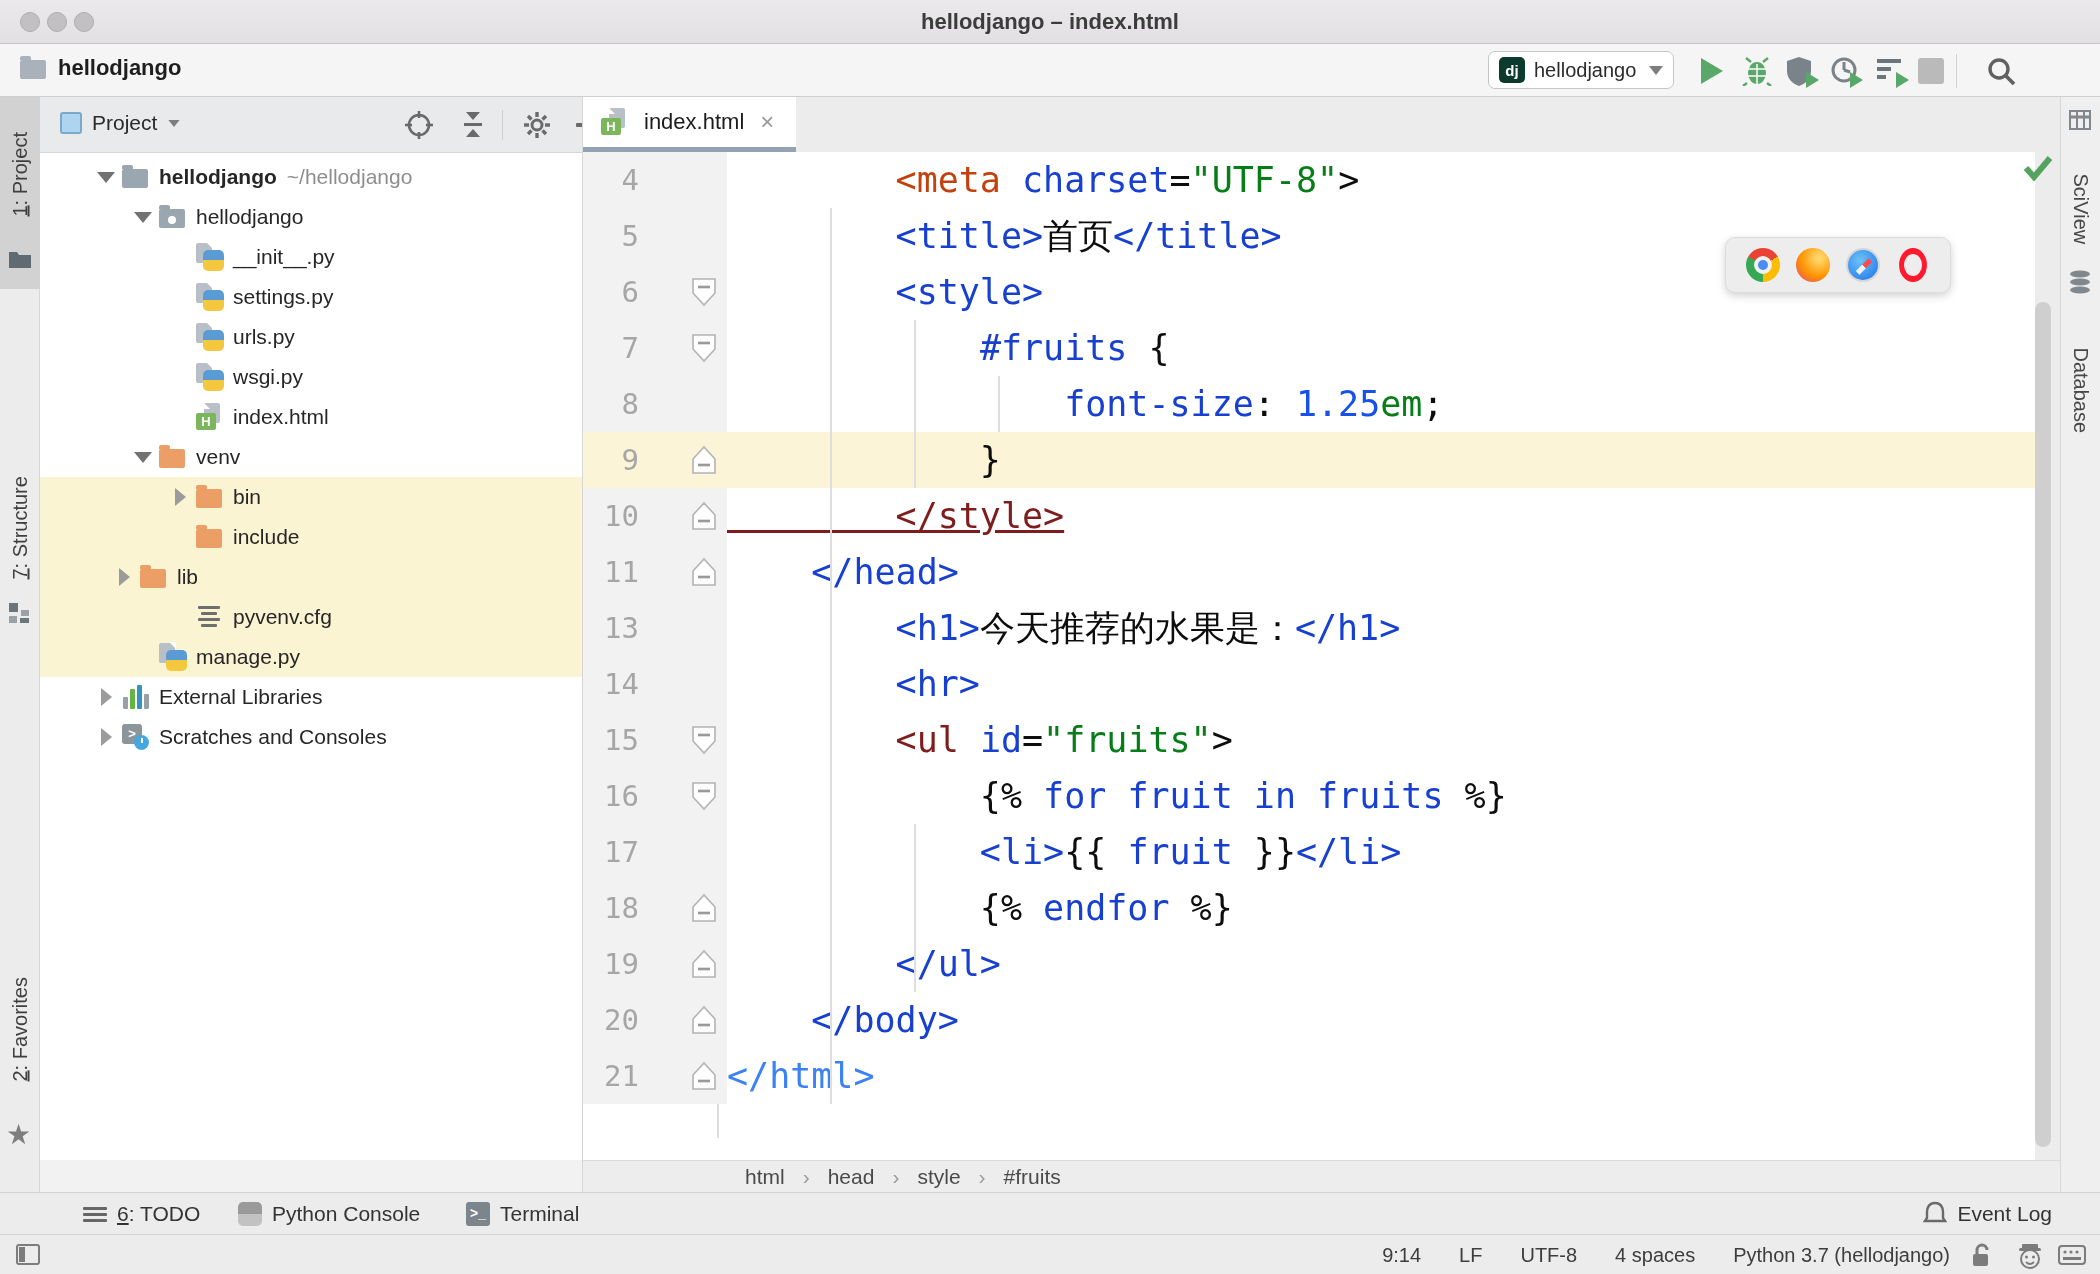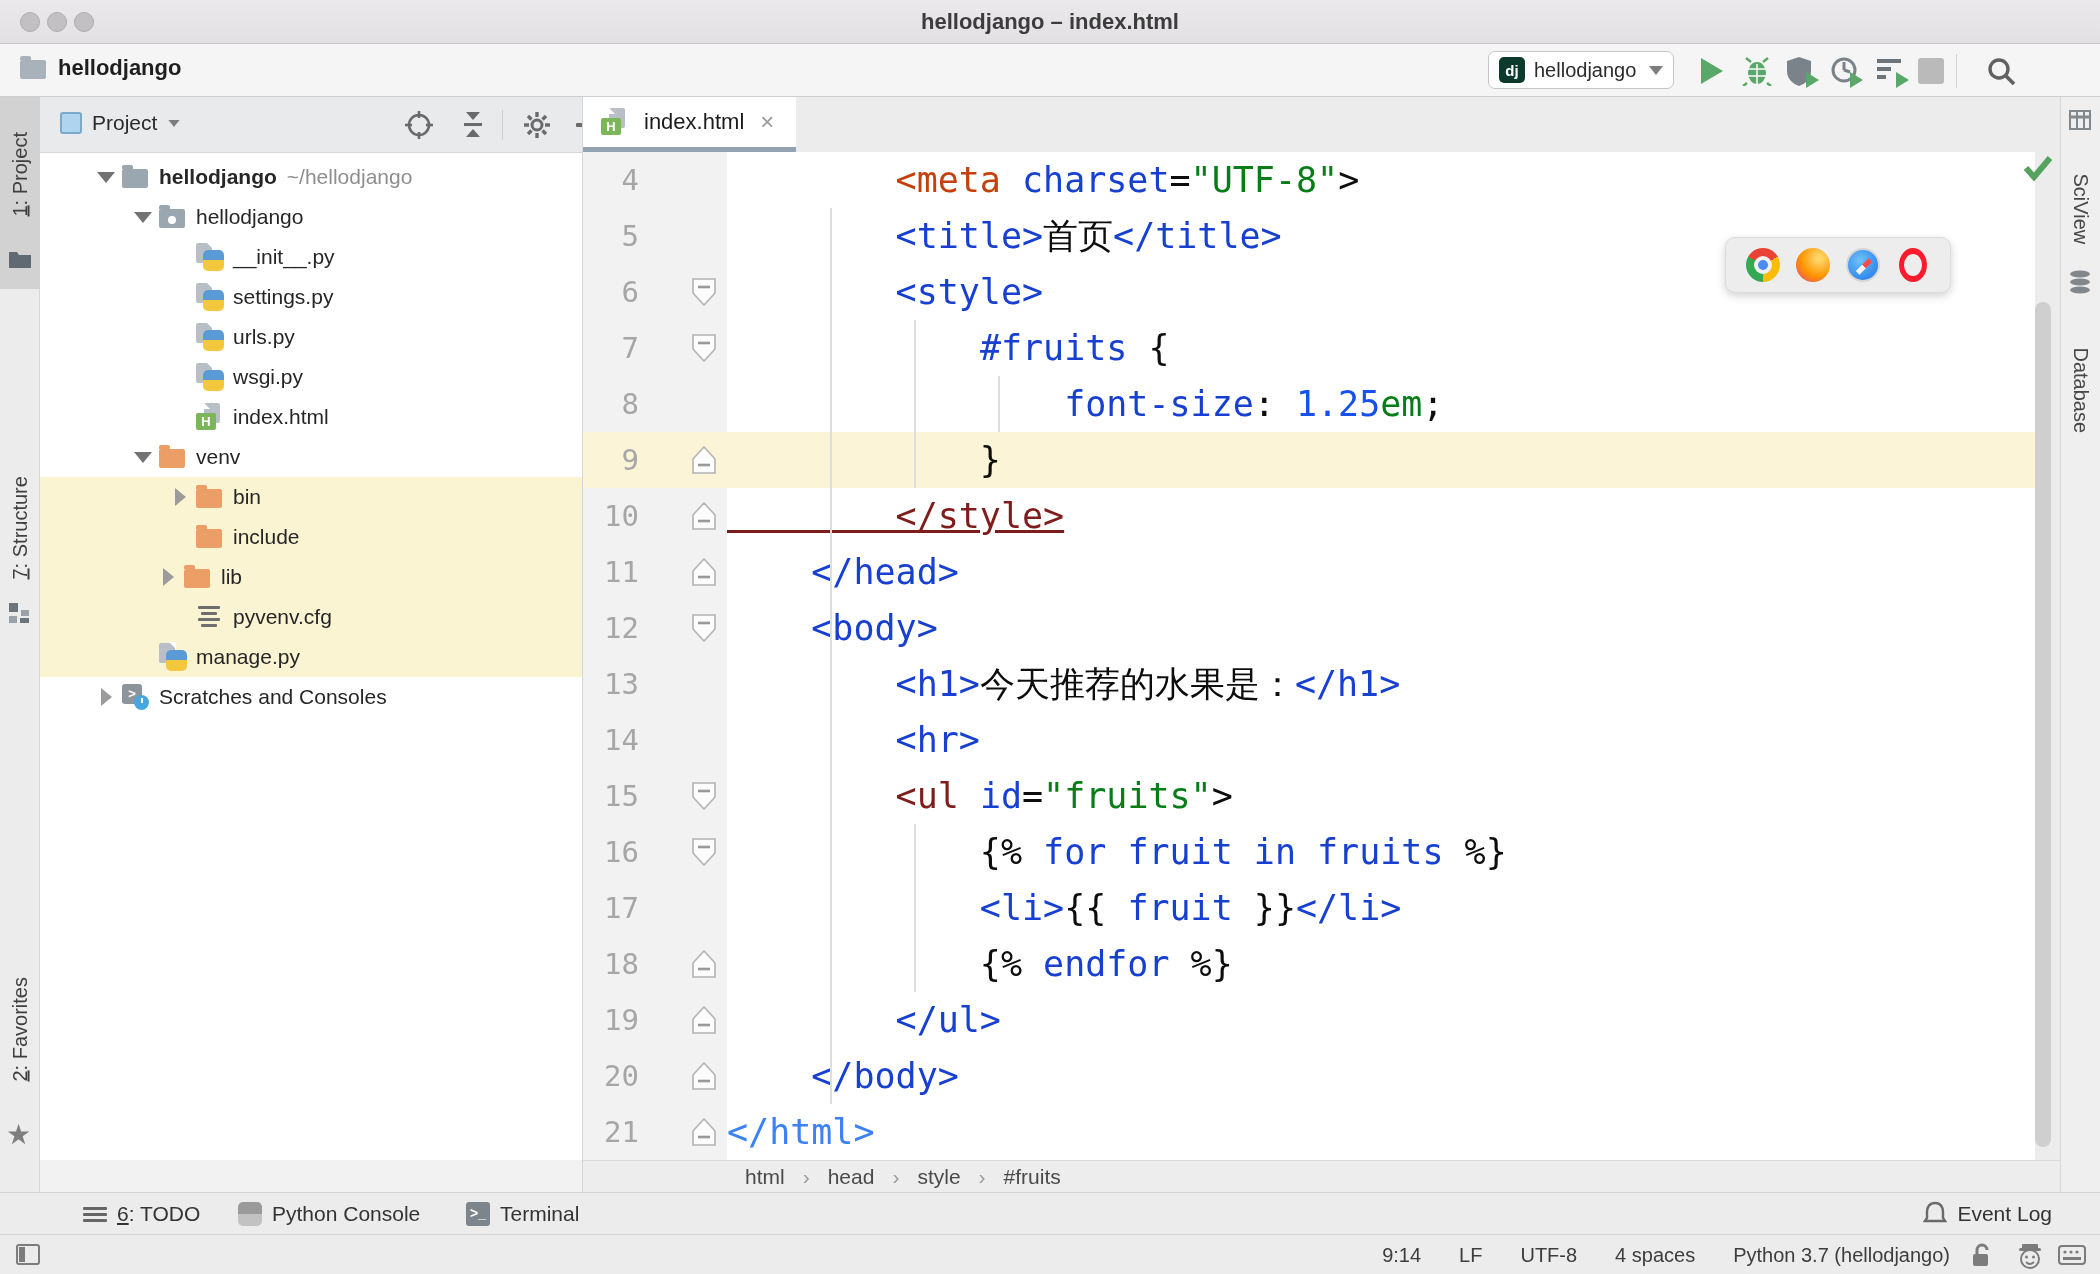--- a/index.html
+++ b/index.html
@@ -387,21 +387,21 @@
         </div>
         <span class="tlabel">bin</span>
       </div>
       <div class="trow" style="padding-left: 126px;">
         <div class="arrow"></div>
         <div class="ticon">
           <div class="fold-gray fold-orange"></div>
         </div>
         <span class="tlabel">include</span>
       </div>
-      <div class="trow" style="padding-left: 114px;">
+      <div class="trow" style="padding-left: 70px;">
         <div class="arrow">
           <div class="tri-closed"></div>
         </div>
         <div class="ticon">
           <div class="fold-gray fold-orange"></div>
         </div>
         <span class="tlabel">lib</span>
       </div>
       <div class="trow" style="padding-left: 126px;">
         <div class="arrow"></div>
@@ -421,20 +421,34 @@
           <div class="pyic-page"></div>
           <div class="pyic-snake"></div>
         </div>
         <span class="tlabel">manage.py</span>
       </div>
       <div class="trow" style="padding-left: 52px;">
         <div class="arrow">
           <div class="tri-closed"></div>
         </div>
         <div class="ticon">
+          <div class="libsic" style="position:absolute;left:3px;top:2px;width:26px;height:26px">
+            <i style="left:0;height:12px;background:#9aa0a6"></i>
+            <i style="left:7px;height:20px;background:#62b543"></i>
+            <i style="left:14px;height:24px;background:#3592c4"></i>
+            <i style="left:21px;height:15px;background:#9aa0a6"></i>
+          </div>
+        </div>
+        <span class="tlabel">External Libraries</span>
+      </div>
+      <div class="trow" style="padding-left: 52px;">
+        <div class="arrow">
+          <div class="tri-closed"></div>
+        </div>
+        <div class="ticon">
           <div class="scric-sq">&gt;</div>
           <div class="scric-clock"></div>
         </div>
         <span class="tlabel">Scratches and Consoles</span>
       </div>
     </div>
 </div>
 <div id="divider-pe"></div>
 
 <div id="editor">
@@ -508,30 +522,20 @@
       </div>
       <div class="code-line">
         <div class="ln">11</div>
         <div class="gut">
           <svg class="fold-svg" width="30" height="34" viewBox="0 0 30 34">
             <path d="M4 30 h22 V16 L15 4 L4 16 Z" fill="#fdfdfd" stroke="#b3b3b3" stroke-width="1.6"></path>
             <line x1="9" y1="22" x2="21" y2="22" stroke="#9a9a9a" stroke-width="2.6"></line>
           </svg>
         </div>
         <div class="txt"><span style="color: rgb(23, 64, 208);">    &lt;/head&gt;</span></div>
-      </div>
-      <div class="code-line">
-        <div class="ln">12</div>
-        <div class="gut">
-          <svg class="fold-svg" width="30" height="34" viewBox="0 0 30 34">
-            <path d="M4 4 h22 v14 L15 30 L4 18 Z" fill="#fdfdfd" stroke="#b3b3b3" stroke-width="1.6"></path>
-            <line x1="9" y1="12" x2="21" y2="12" stroke="#9a9a9a" stroke-width="2.6"></line>
-          </svg>
-        </div>
-        <div class="txt"><span style="color: rgb(23, 64, 208);">    &lt;body&gt;</span></div>
       </div>
       <div class="code-line">
         <div class="ln">13</div>
         <div class="gut"></div>
         <div class="txt"><span style="color: rgb(23, 64, 208);">        &lt;h1&gt;</span><span style="color: rgb(13, 13, 13);">今天推荐的水果是：</span><span style="color: rgb(23, 64, 208);">&lt;/h1&gt;</span></div>
       </div>
       <div class="code-line">
         <div class="ln">14</div>
         <div class="gut"></div>
         <div class="txt"><span style="color: rgb(23, 64, 208);">        &lt;hr&gt;</span></div>

